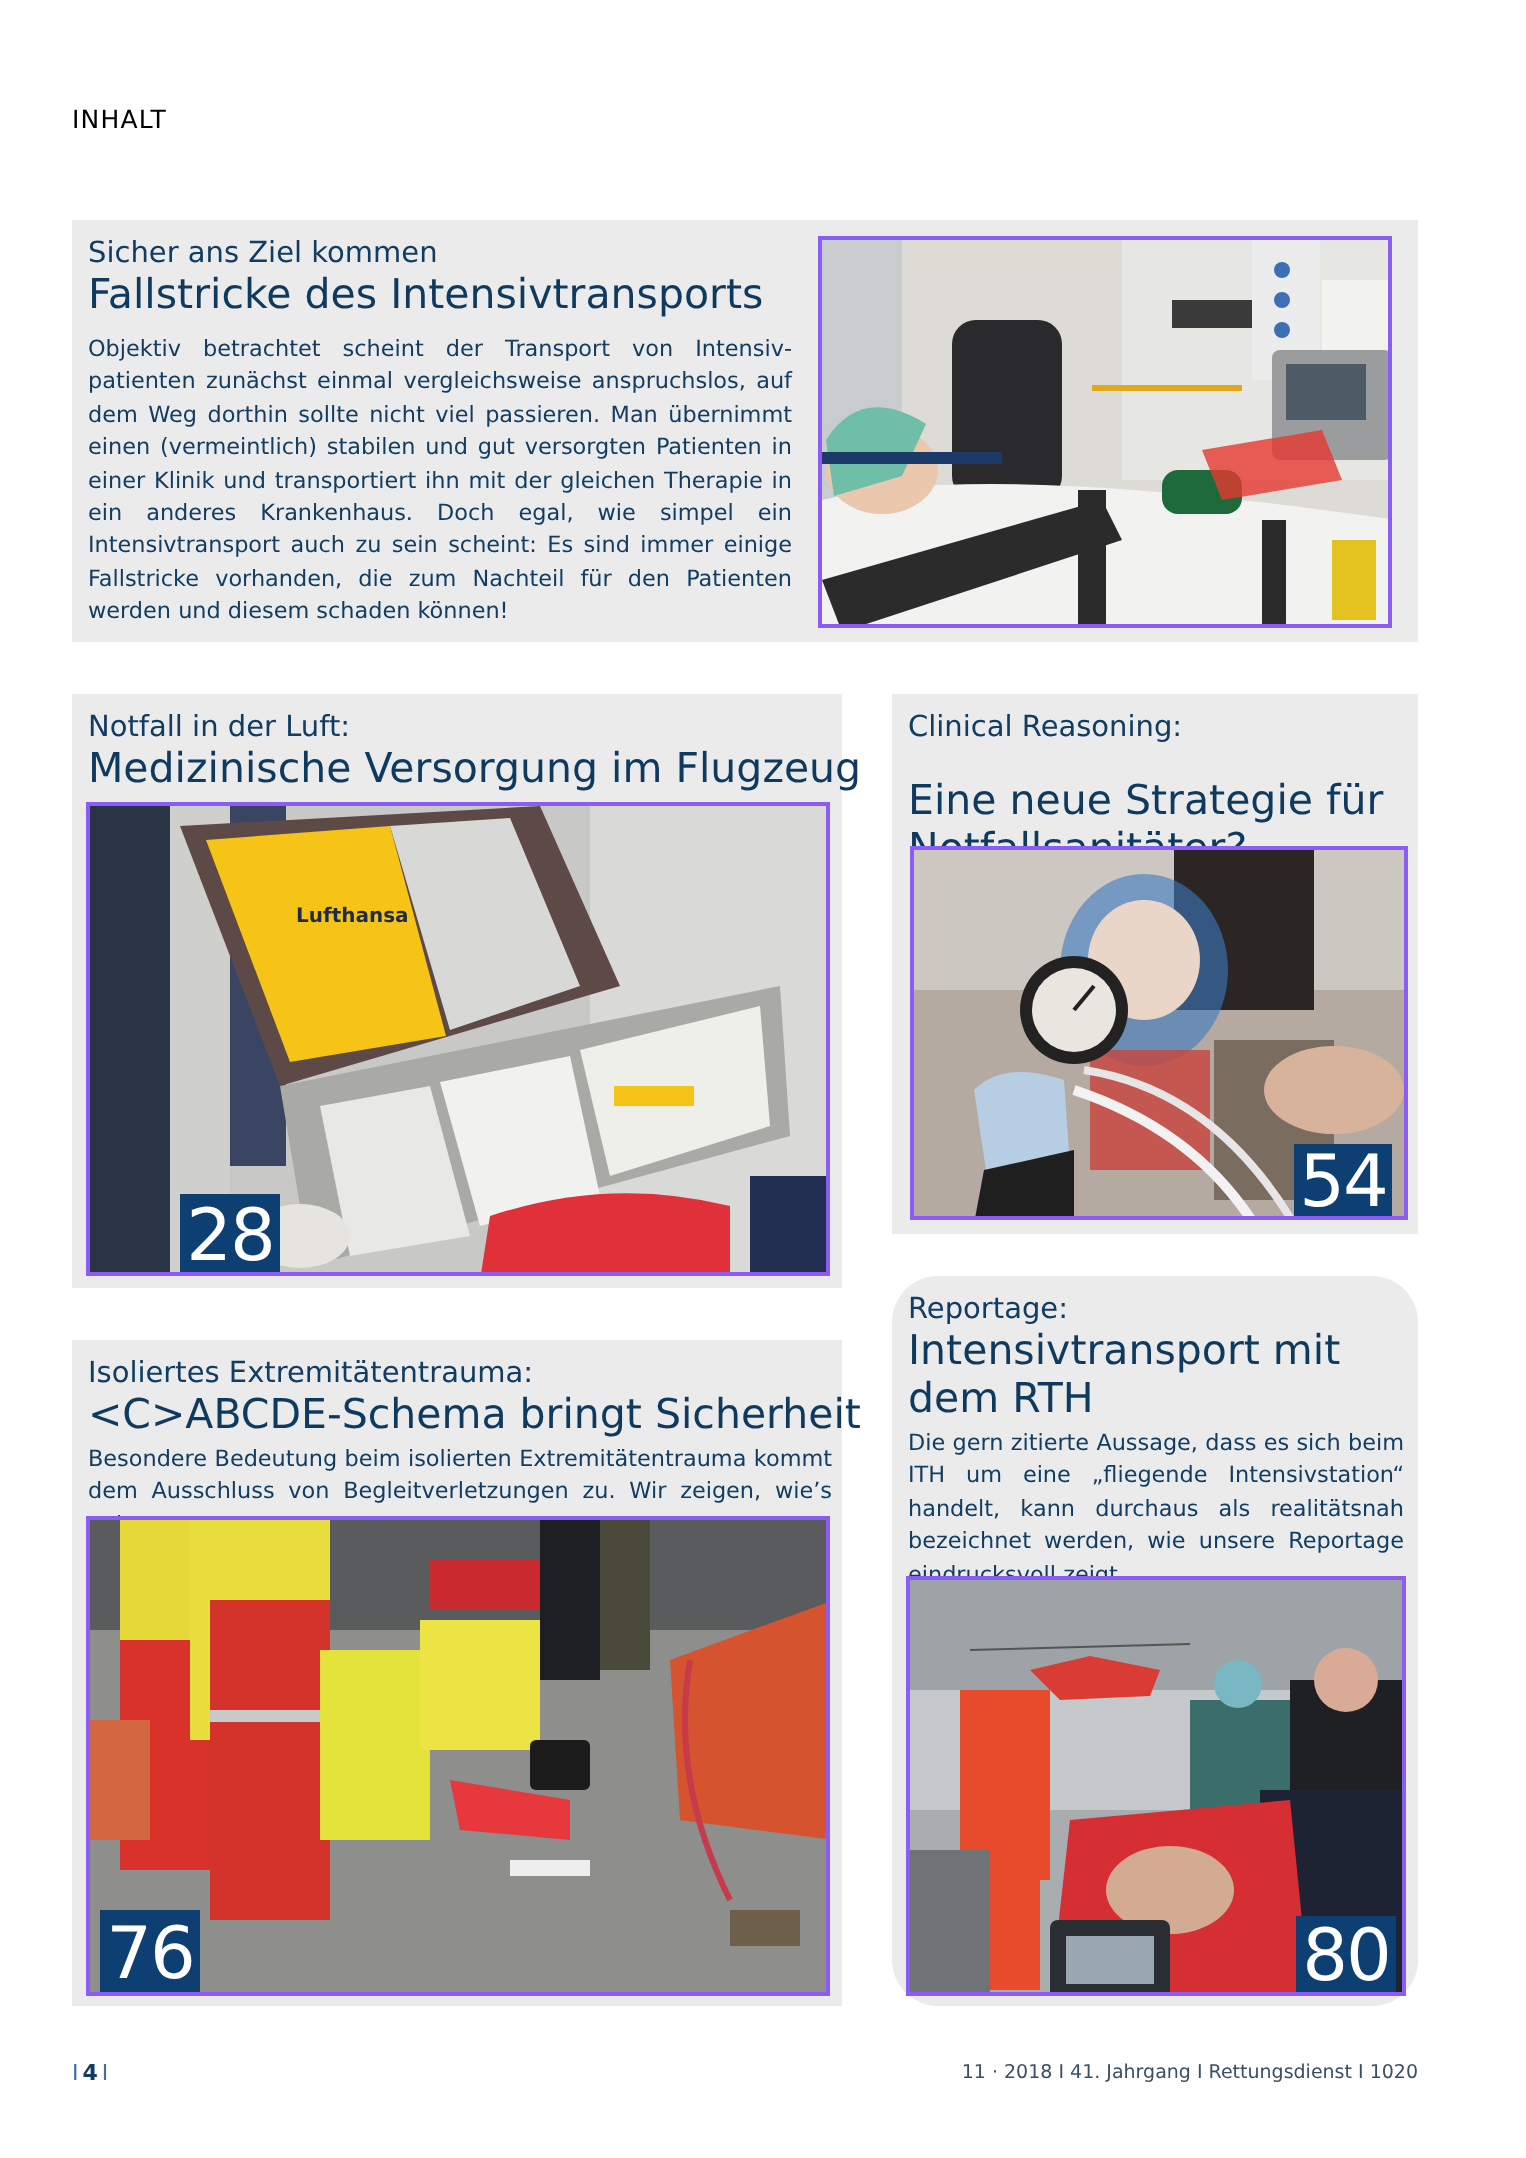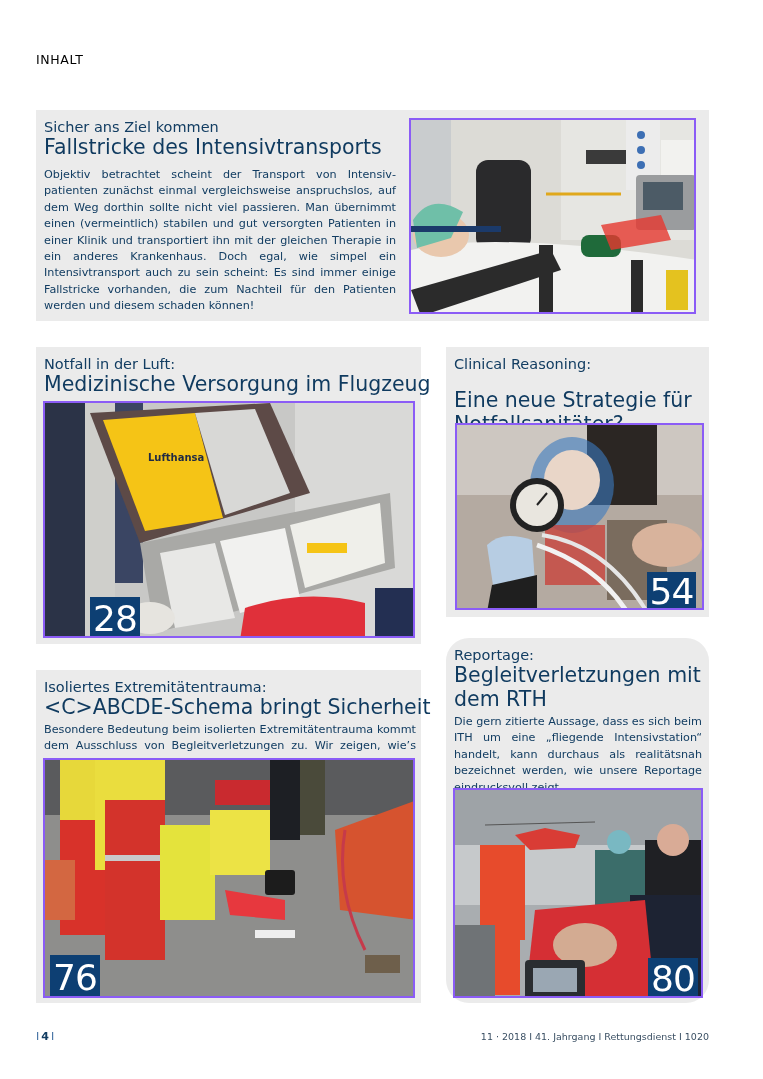--- a/index.html
+++ b/index.html
@@ -143,21 +143,21 @@
       <rect x="0" y="100" width="30" height="60" fill="#d36741"></rect>
       <rect x="210" y="170" width="40" height="8" fill="#eeeeee"></rect>
       <rect x="320" y="195" width="35" height="18" fill="#6e5f4b"></rect>
     </svg>
     <div class="badge" style="left:5px; top:195px; width:50px; height:45px;">76</div>
   </div>
 </div>
 
 <div class="panel" style="left:446px; top:638px; width:263px; height:365px;border-radius:23px;">
   <div class="kicker" style="position:absolute; left:8px; top:8px;">Reportage:</div>
-  <div class="title" style="position:absolute; left:8px; top:25px; width:250px;">Begleitverletzungen mit dem RTH</div>
+  <div class="title" style="position:absolute; left:8px; top:25px; width:250px;">Intensivtransport mit dem RTH</div>
   <div class="teaser" style="position:absolute; left:8px; top:76px; width:248px;">Die gern zitierte Aussage, dass es sich beim ITH um eine  „fliegende Intensivstation“ handelt, kann durchaus als realitätsnah bezeichnet wer­den, wie unsere Reportage eindrucksvoll zeigt.</div>
   <div class="photo" style="left:7px; top:150px; width:250px; height:210px; background:#9a9c9e;">
     <svg width="250" height="210" viewBox="0 0 250 210">
       <rect width="250" height="210" fill="#a9adb0"></rect>
       <rect x="0" y="0" width="250" height="55" fill="#9ea3a7"></rect>
       <rect x="0" y="55" width="250" height="60" fill="#c6c9cb"></rect>
       <path d="M60 45 L90 38 L125 45 L120 58 L75 60 Z" fill="#d93c35"></path>
       <line x1="30" y1="35" x2="140" y2="32" stroke="#555" stroke-width="1"></line>
       <rect x="25" y="55" width="45" height="95" fill="#e74b2c"></rect>
       <rect x="25" y="150" width="40" height="55" fill="#e74b2c"></rect>

